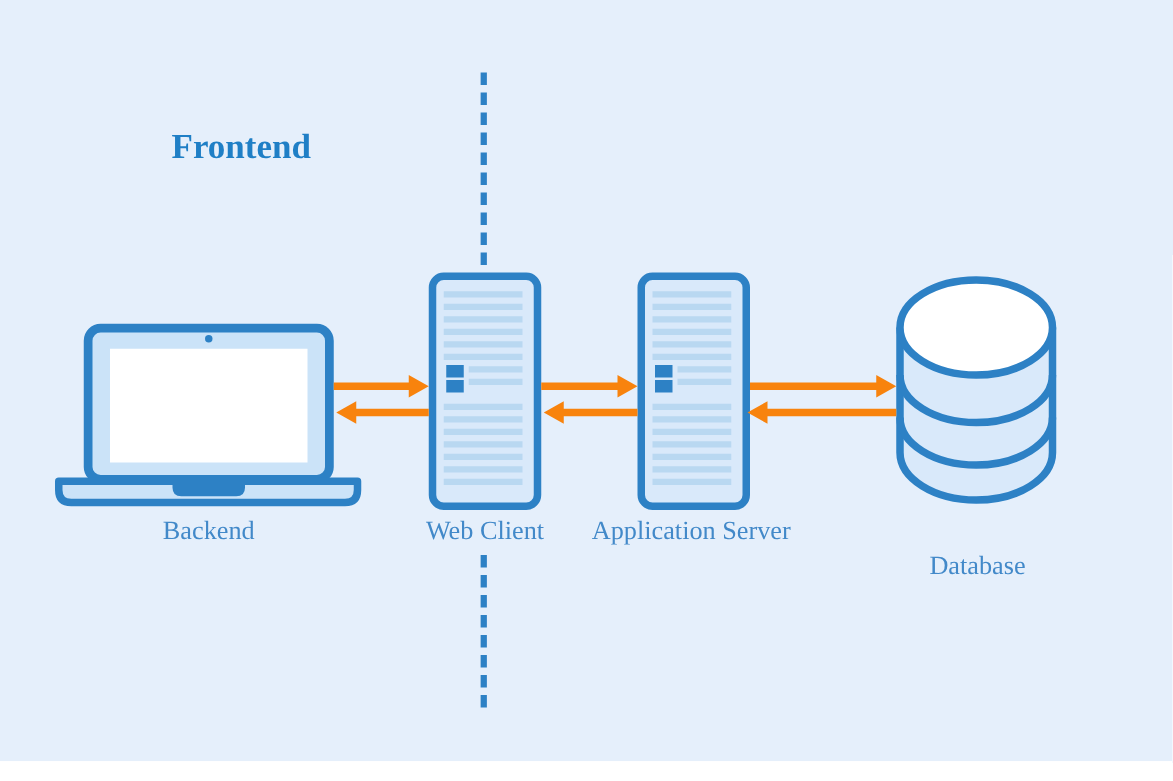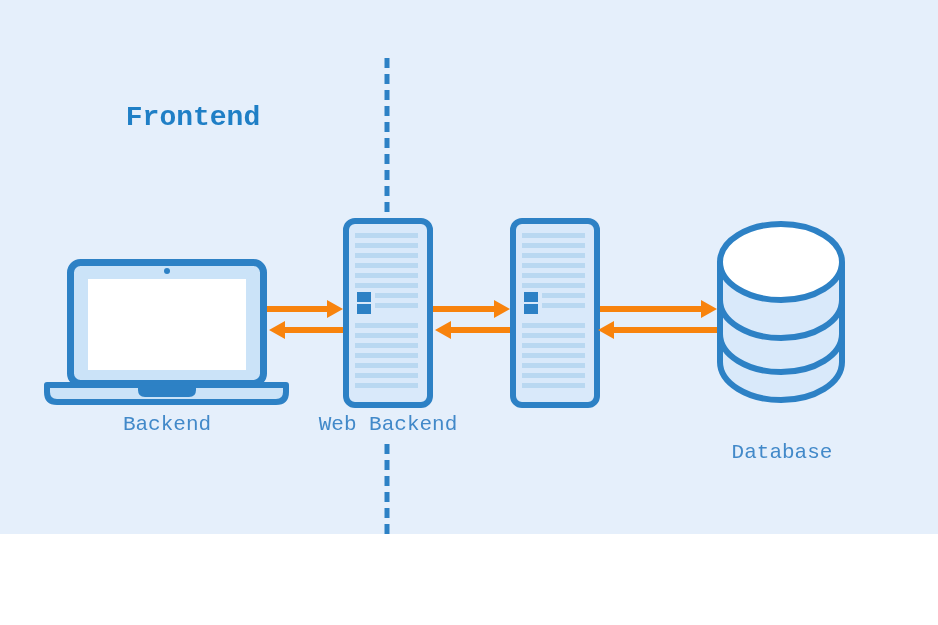--- a/index.html
+++ b/index.html
@@ -1,21 +1,21 @@
 <!DOCTYPE html>
 <html style="--background: #e5effb; --stroke_blue: #2d81c5; --divider_blue: #2d81c5; --laptop_fill: #cbe3f8; --server_fill: #d9e9fa; --stripe_blue: #b9d8f1; --screen_white: #ffffff; --arrow_orange: #f8830d; --heading_color: #1f7fc6; --label_color: #4289c9;"><head>
 <meta charset="utf-8">
 <style>
   html, body { margin: 0; padding: 0; background: #ffffff; }
   .canvas {
     position: relative;
     width: 938px;
-    height: 534px;
+    height: 609px;
     background: var(--background, #e5effb);
-    font-family: Liberation Mono, monospace;
+    font-family: Liberation Serif, serif;
     overflow: hidden;
   }
   .canvas svg { position: absolute; left: 0; top: 0; }
 
   .section-title {
     position: absolute;
     transform: translateX(-50%);
     font-size: 28px;
     font-weight: bold;
     color: var(--heading_color, #1f7fc6);
@@ -118,16 +118,17 @@
       <path class="arrow" d="M433,306 H494 V300 L510,309 L494,318 V312 H433 Z"></path>
       <path class="arrow" d="M510,327 H451 V321 L435,330 L451,339 V333 H510 Z"></path>
       <path class="arrow" d="M600,306 H701 V300 L717,309 L701,318 V312 H600 Z"></path>
       <path class="arrow" d="M717,327 H614 V321 L598,330 L614,339 V333 H717 Z"></path>
     </g>
   </svg>
 
   <div class="section-title frontend">Frontend</div>
 
   <div class="node-label client">Backend</div>
-  <div class="node-label web">Web Backend</div>
+  <div class="node-label web">Web Client</div>
+  <div class="node-label app">Application Server</div>
   <div class="node-label database">Database</div>
 
 </div>
 
 </body></html>

